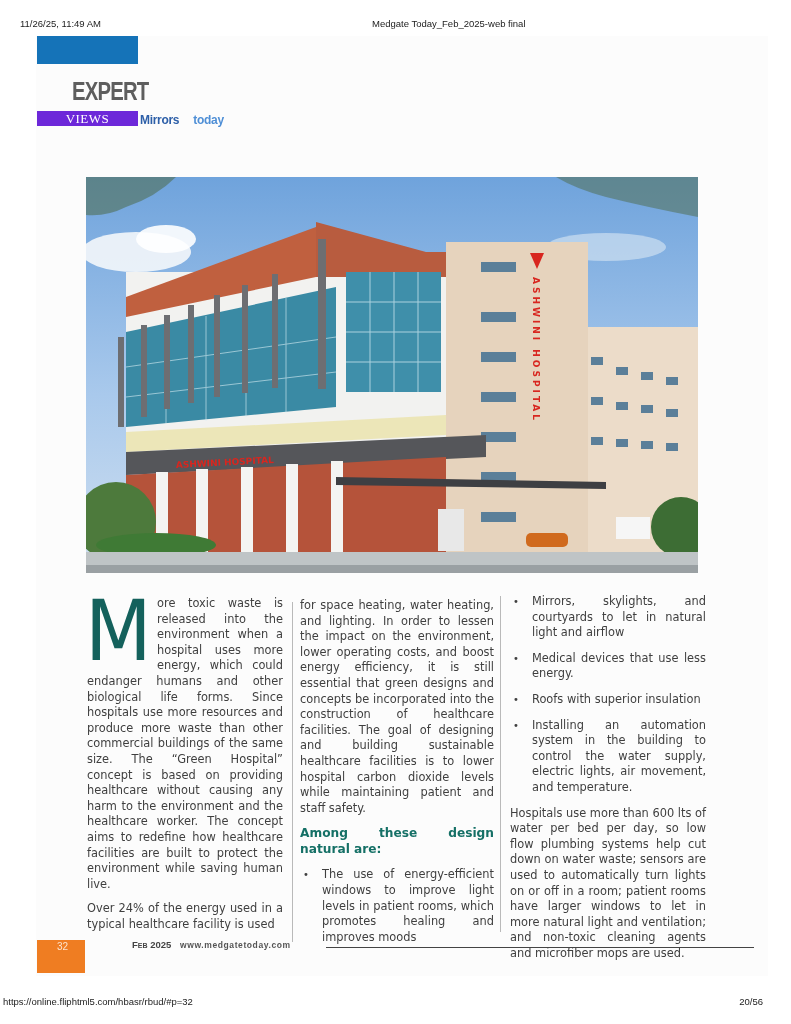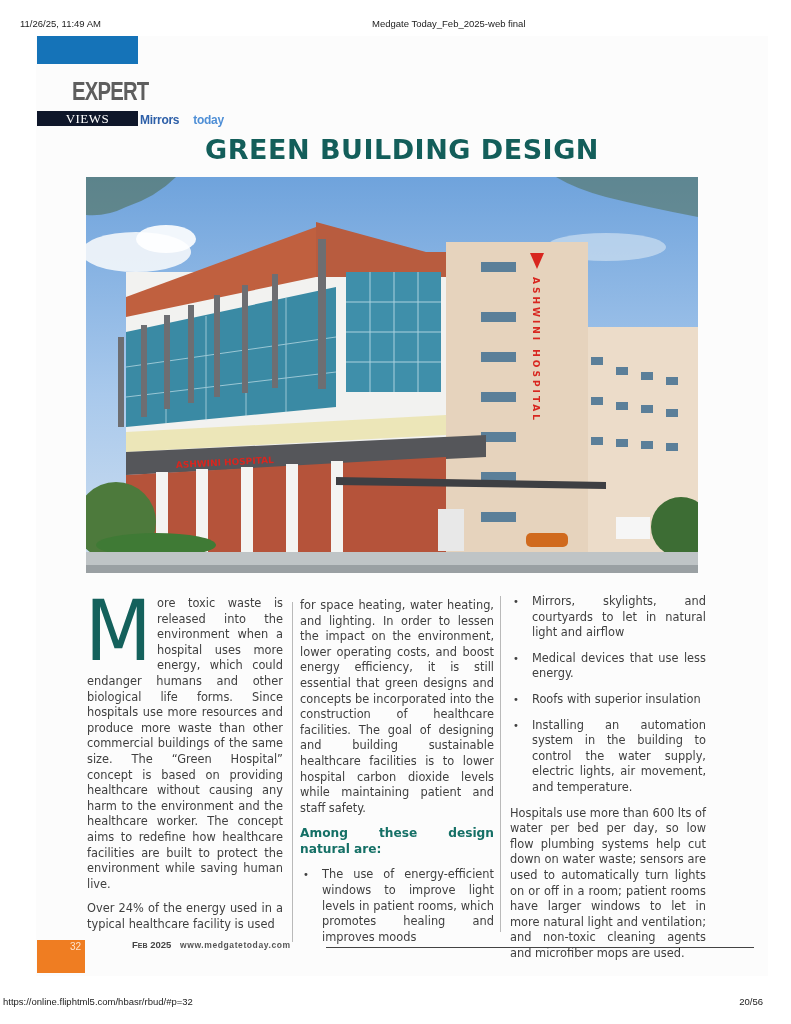--- a/index.html
+++ b/index.html
@@ -11,21 +11,21 @@
   .print-header .doc-title { position: absolute; left: 372px; top: 0; }
 
   .print-footer { position: absolute; top: 996px; left: 0; width: 791px; font-size: 9.5px; color: #222; }
   .print-footer .url { position: absolute; left: 3px; top: 0; }
   .print-footer .pg { position: absolute; right: 28px; top: 0; }
 
   .page { position: absolute; left: 36px; top: 36px; width: 732px; height: 940px; background: #fcfcfc; }
 
   .badge-blue { position: absolute; left: 1px; top: 0; width: 101px; height: 28px; background: #1573b8; }
   .badge-expert { position: absolute; left: 36px; top: 40px; font-family: "Liberation Sans", sans-serif; font-weight: bold; font-size: 26px; color: #5e5e5e; letter-spacing: -1px; transform: scaleX(0.78); transform-origin: left top; }
-  .badge-views { position: absolute; left: 1px; top: 75px; width: 101px; height: 15px; background: #0f172a; color: #fff; font-family: "Liberation Serif", serif; font-size: 13px; line-height: 15px; text-align: center; letter-spacing: 0.5px; }
+  .badge-views { position: absolute; left: 1px; top: 75px; width: 101px; height: 15px; background: #6d28d9; color: #fff; font-family: "Liberation Serif", serif; font-size: 13px; line-height: 15px; text-align: center; letter-spacing: 0.5px; }
   .brand { position: absolute; left: 104px; top: 77px; font-size: 12px; font-weight: bold; color: #2d5fa8; letter-spacing: -0.3px; }
   .brand small { font-size: 12px; font-weight: bold; color: #4f8fd6; margin-left: 14px; }
 
   .title { position: absolute; left: 0; top: 98px; width: 732px; text-align: center; font-family: "DejaVu Sans", sans-serif; font-weight: bold; font-size: 27px; color: #135e5a; letter-spacing: 0.5px; }
 
   .hero { position: absolute; left: 50px; top: 141px; width: 612px; height: 396px; overflow: hidden; background: linear-gradient(#6fa3dc 0%, #a9c9ec 55%, #cfdff0 100%); }
 
   .col { position: absolute; font-family: "DejaVu Sans", sans-serif; font-size: 11.4px; line-height: 15.6px; color: #3f3f3f; text-align: justify; }
   .col p { margin-bottom: 9px; }
   .col1 { left: 51px; top: 560px; width: 196px; }
@@ -35,21 +35,21 @@
   .div1 { left: 256px; top: 566px; height: 340px; }
   .div2 { left: 464px; top: 560px; height: 336px; }
 
   .dropcap { float: left; font-family: "DejaVu Sans", sans-serif; font-size: 84px; line-height: 66px; color: #14615c; margin: 2px 6px 0 -2px; font-weight: normal; transform: scaleX(0.92); transform-origin: left top; width: 66px; height: 70px; }
   .subhead { color: #157066; font-weight: bold; font-size: 12.2px; line-height: 16px; margin: 4px 0 10px 0; text-align: justify; }
   ul.bullets { list-style: none; }
   ul.bullets li { position: relative; padding-left: 22px; margin-bottom: 10px; }
   ul.bullets li::before { content: "•"; position: absolute; left: 3px; top: 0; font-size: 10px; }
 
   .foot-box { position: absolute; left: 1px; top: 904px; width: 48px; height: 33px; background: #ef7d22; }
-  .foot-num { position: absolute; right: 4px; top: 1px; font-size: 10px; color: #fde3cc; }
+  .foot-num { position: absolute; right: 17px; top: 1px; font-size: 10px; color: #fde3cc; }
   .foot-date { position: absolute; left: 56px; top: 903px; font-size: 9.5px; font-weight: bold; color: #444; margin-left: 40px; }
   .foot-date .feb { font-variant: small-caps; }
   .foot-site { margin-left: 6px; font-size: 8.5px; letter-spacing: 0.6px; color: #555; }
   .foot-rule { position: absolute; left: 290px; top: 911px; width: 428px; height: 1px; background: #444; }
 </style>
 </head>
 <body>
 
 <div class="print-header">
   <span class="ts">11/26/25, 11:49 AM</span>
@@ -57,21 +57,20 @@
 </div>
 
 <div class="page">
   <div class="badge-blue"></div>
   <div class="badge-expert">EXPERT</div>
   <div class="badge-views">VIEWS</div>
   <div class="brand">
     <span>Mirrors</span><small>today</small>
   </div>
 
-  <h1 class="title">GREEN BUILDING DESIGN</h1>
 
   <div class="hero">
     <svg width="612" height="396" viewBox="0 0 612 396" xmlns="http://www.w3.org/2000/svg">
 
       <ellipse cx="50" cy="75" rx="55" ry="20" fill="#f4f7fb" opacity="0.9"></ellipse>
       <ellipse cx="80" cy="62" rx="30" ry="14" fill="#ffffff" opacity="0.9"></ellipse>
       <ellipse cx="520" cy="70" rx="60" ry="14" fill="#dbe7f4" opacity="0.6"></ellipse>
 
       <path d="M0 0 L90 0 Q70 20 40 30 Q20 40 0 38 Z" fill="#4d6a48" opacity="0.55"></path>
       <path d="M470 0 L612 0 L612 40 Q560 30 520 20 Q490 12 470 0 Z" fill="#4d6a48" opacity="0.5"></path>

